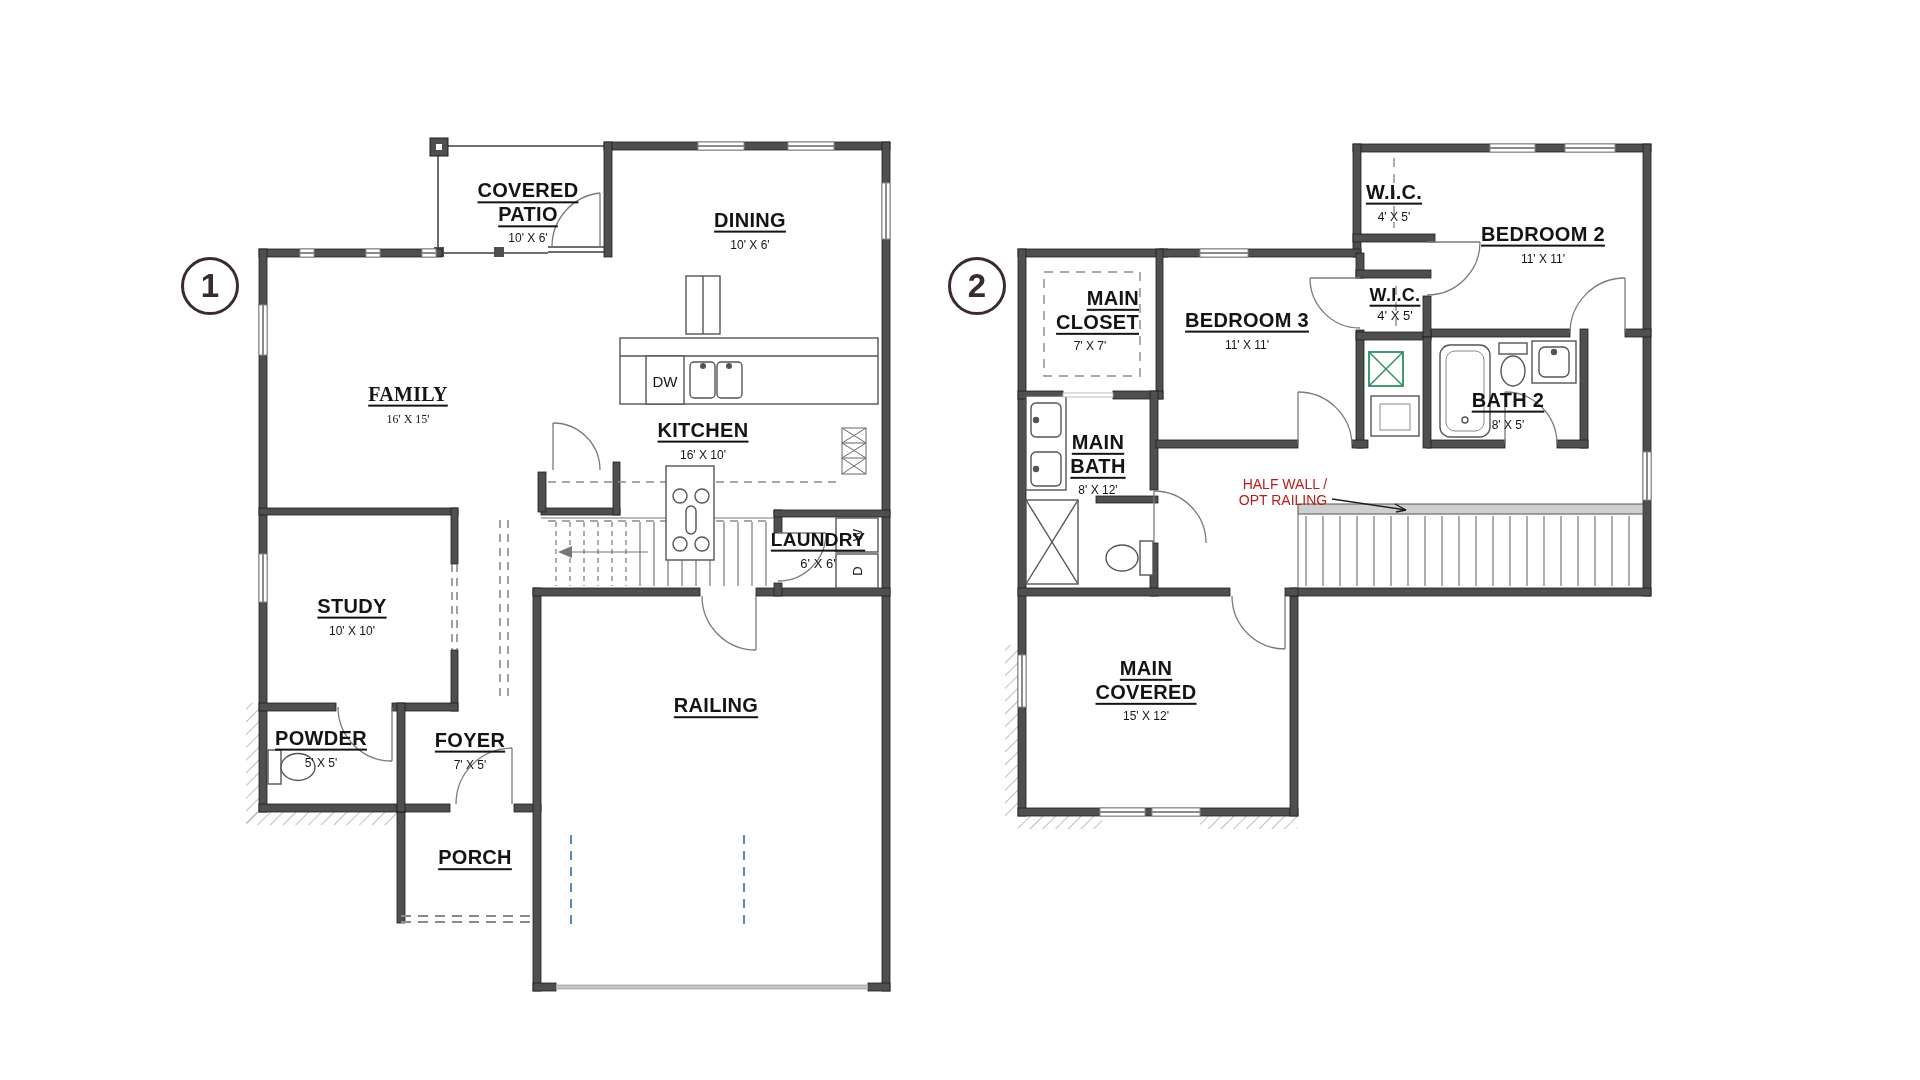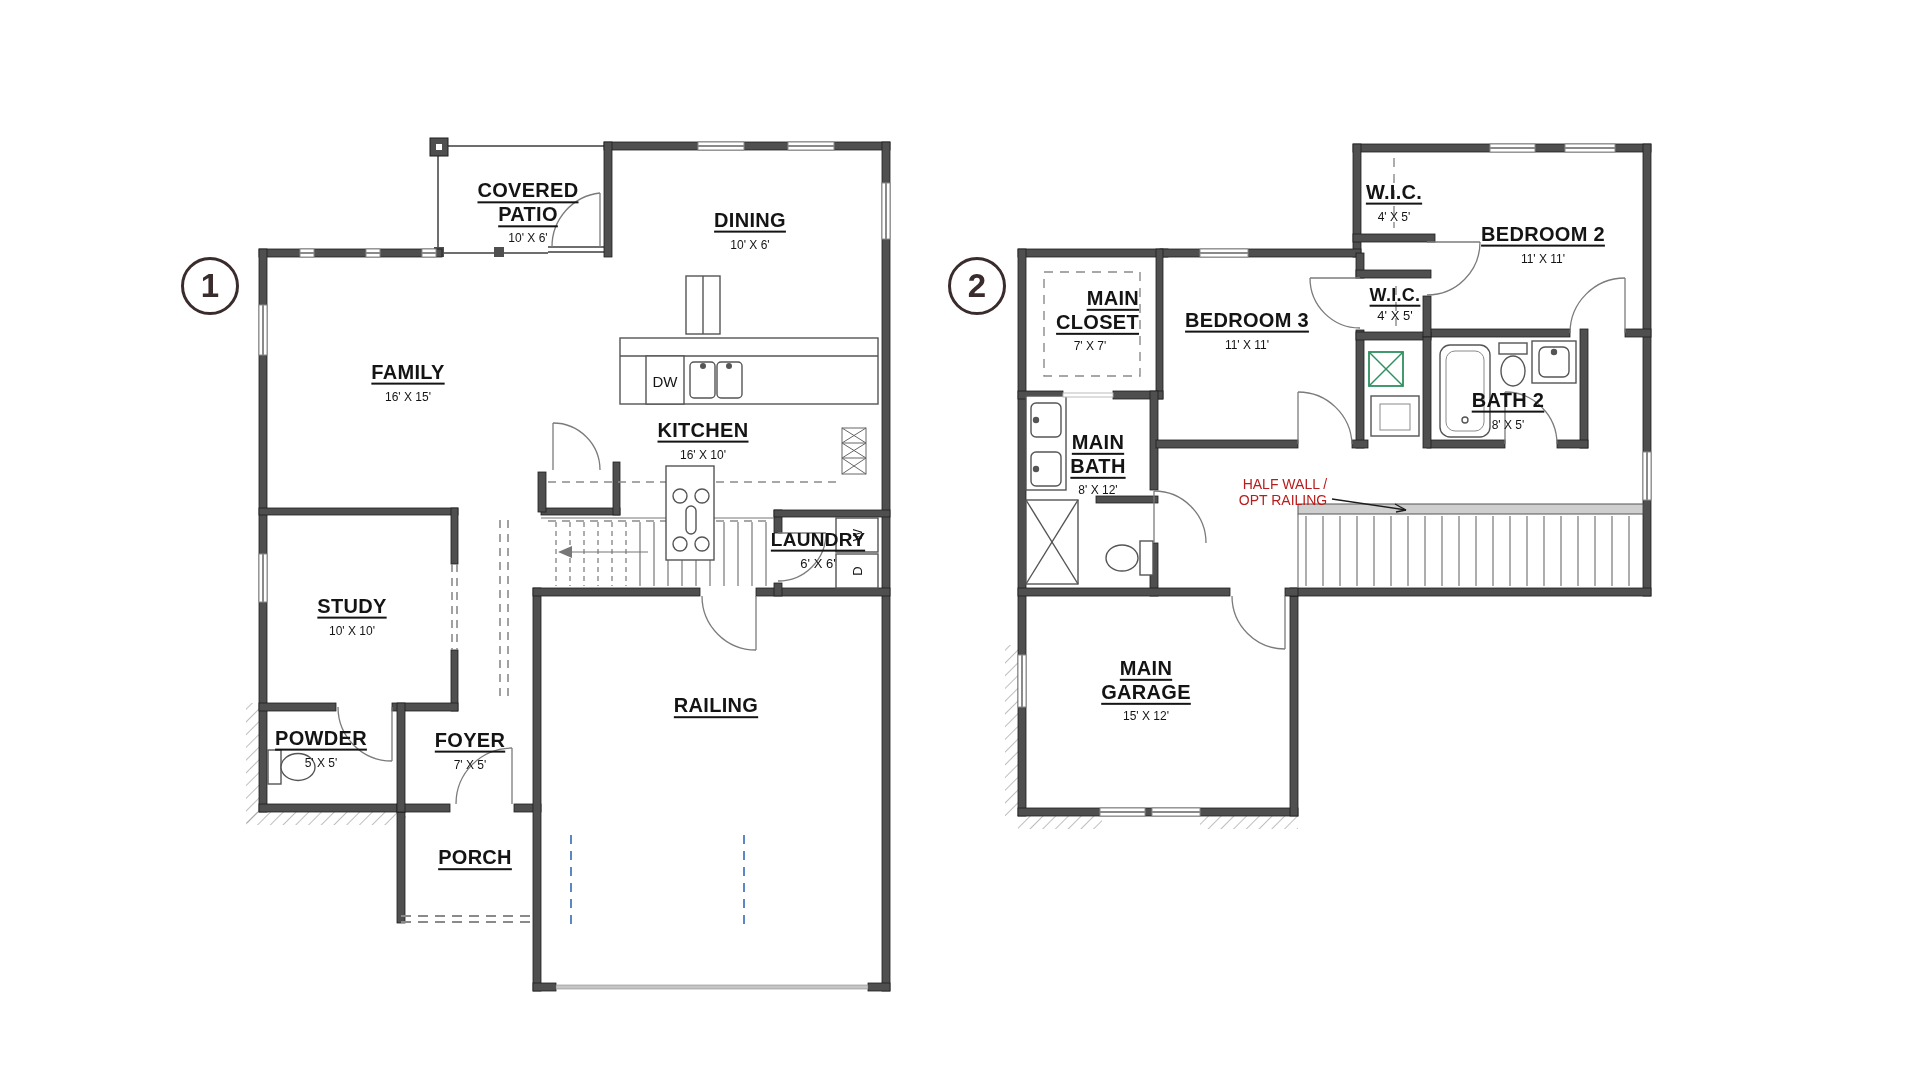--- a/index.html
+++ b/index.html
@@ -360,21 +360,21 @@
     </div>
 
 <div class="lbl" style="left:528px;top:198px;">
   <div class="nm wrap w110">COVERED PATIO</div>
   <div class="dm">10' X 6'</div>
 </div>
 <div class="lbl" style="left:750px;top:230px;">
   <div class="nm">DINING</div>
   <div class="dm">10' X 6'</div>
 </div>
-<div class="lbl" style="left:408px;top:382px;">
+<div class="lbl" style="left:408px;top:404px;font-family:Liberation Serif, serif;">
   <div class="nm">FAMILY</div>
   <div class="dm">16' X 15'</div>
 </div>
 <div class="lbl" style="left:703px;top:440px;">
   <div class="nm">KITCHEN</div>
   <div class="dm">16' X 10'</div>
 </div>
 <div class="lbl" style="left:818px;top:550px;">
   <div class="nm" style="font-size:19px;">LAUNDRY</div>
   <div class="dm" style="font-size:13px;">6' X 6'</div>
@@ -424,21 +424,21 @@
 </div>
 <div class="lbl" style="left:1508px;top:410px;">
   <div class="nm">BATH 2</div>
   <div class="dm">8' X 5'</div>
 </div>
 <div class="lbl" style="left:1098px;top:464px;">
   <div class="nm wrap w70">MAIN BATH</div>
   <div class="dm">8' X 12'</div>
 </div>
 <div class="lbl" style="left:1146px;top:690px;">
-  <div class="nm wrap w124">MAIN GARAGE</div>
+  <div class="nm wrap w124">MAIN COVERED</div>
   <div class="dm">15' X 12'</div>
 </div>
 
 <div class="note" style="left:1283px;top:492px;">
   <div>HALF WALL /</div>
   <div>OPT RAILING</div>
 </div>
 
 </div>
 

